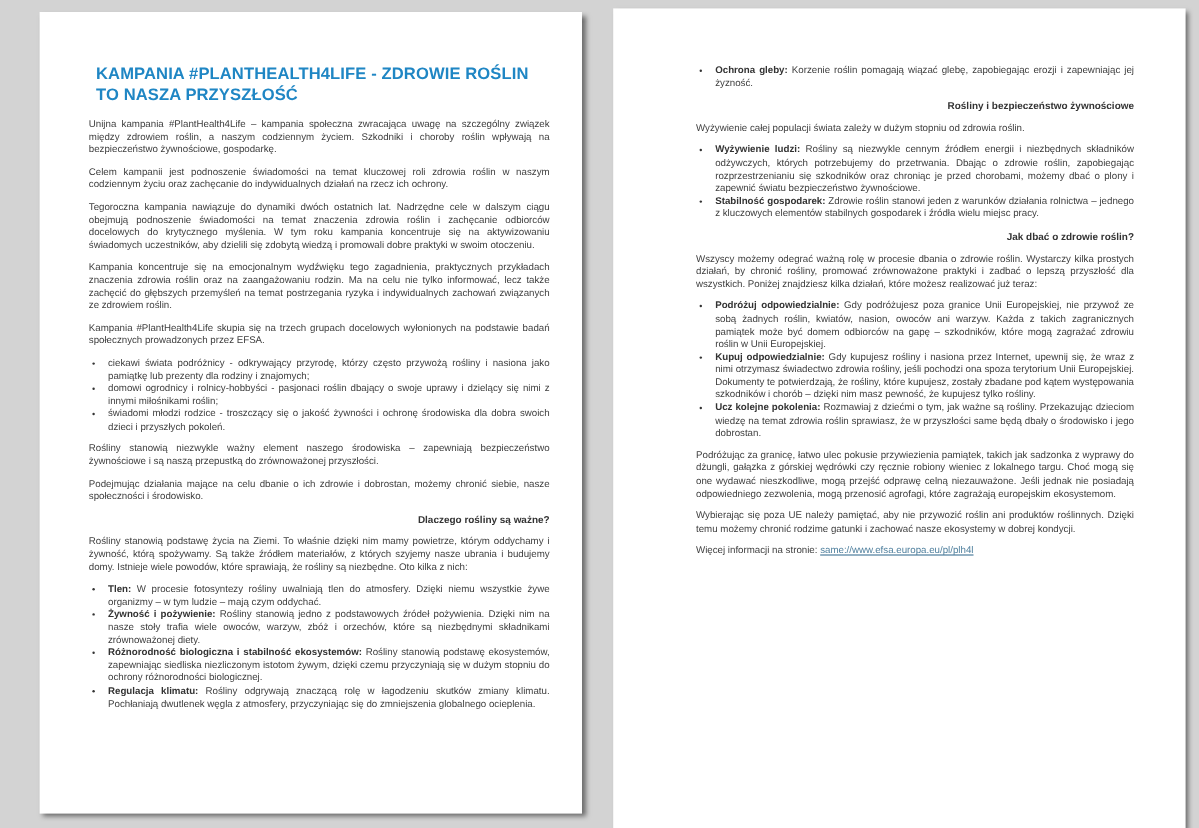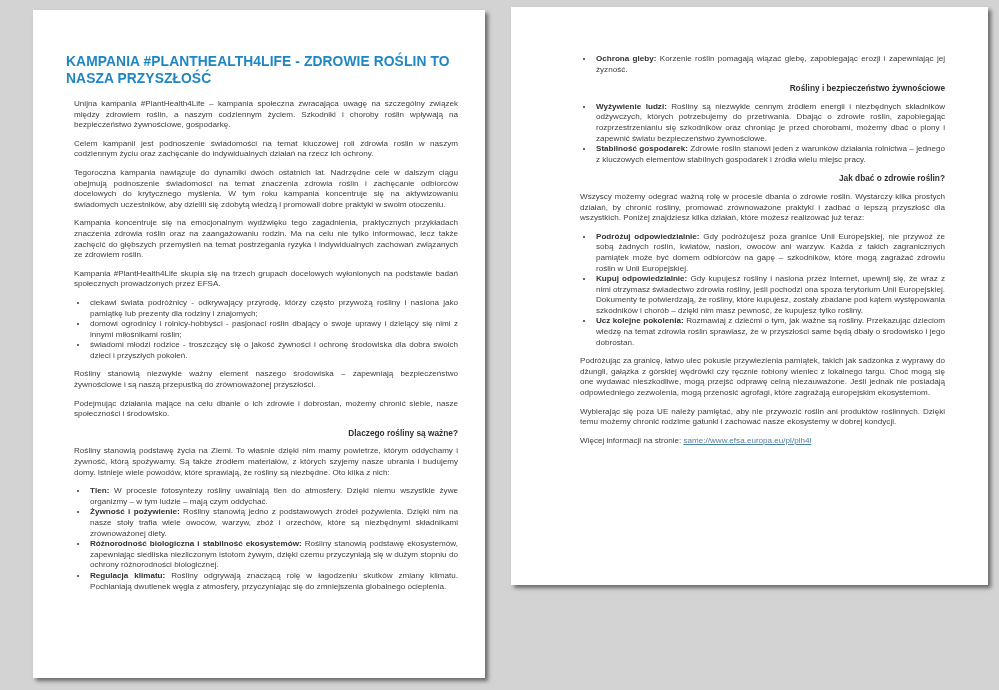--- a/index.html
+++ b/index.html
@@ -12,37 +12,37 @@
   .canvas {
     position: relative;
     width: 999px; height: 690px;
   }
   .page {
     position: absolute;
     background: var(--page, #ffffff);
     box-shadow: 3px 3px 4px rgba(0,0,0,0.5);
   }
   .page1 { left: 33px;  top: 10px; width: 452px; height: 668px; }
-  .page2 { left: 511px; top: 7px;  width: 477px; height: 578px; }
+  .page2 { left: 511px; top: 7px;  width: 477px; height: 683px; }
   .content {
     color: var(--text, #3e3e3e);
     font-size: 8.1px;
     line-height: 10.6px;
     text-align: justify;
     box-sizing: border-box;
     width: 100%; height: 100%;
     overflow: hidden;
   }
   .page1 .content { padding: 44px 27px 0 29px; }
   .page2 .content { padding: 47px 43px 0 57px; }
   h1 {
     color: var(--title, #1f86c4);
     font-size: 13.8px;
     line-height: 16.5px;
-    margin: 0 0 12px 4px;
+    margin: 0 0 12px 18px;
     text-align: left;
     letter-spacing: 0.1px;
   }
   h2 {
     font-size: 8.3px;
     color: #333333;
     margin: 3px 0 8px 0;
     text-align: right;
   }
   p { margin: 0 0 8px 12px; }
@@ -84,20 +84,21 @@
           <li><strong>Regulacja klimatu:</strong><span> Rośliny odgrywają znaczącą rolę w łagodzeniu skutków zmiany klimatu. Pochłaniają dwutlenek węgla z atmosfery, przyczyniając się do zmniejszenia globalnego ocieplenia.</span></li>
         </ul>
       </div>
   </div>
   <div class="page page2">
     <div class="content">
         <ul>
           <li><strong>Ochrona gleby:</strong><span> Korzenie roślin pomagają wiązać glebę, zapobiegając erozji i zapewniając jej żyzność.</span></li>
         </ul>
         <h2>Rośliny i bezpieczeństwo żywnościowe</h2>
+        <p>Wyżywienie całej populacji świata zależy w dużym stopniu od zdrowia roślin.</p>
         <ul>
           <li><strong>Wyżywienie ludzi:</strong><span> Rośliny są niezwykle cennym źródłem energii i niezbędnych składników odżywczych, których potrzebujemy do przetrwania. Dbając o zdrowie roślin, zapobiegając rozprzestrzenianiu się szkodników oraz chroniąc je przed chorobami, możemy dbać o plony i zapewnić światu bezpieczeństwo żywnościowe.</span></li>
           <li><strong>Stabilność gospodarek:</strong><span> Zdrowie roślin stanowi jeden z warunków działania rolnictwa – jednego z kluczowych elementów stabilnych gospodarek i źródła wielu miejsc pracy.</span></li>
         </ul>
         <h2>Jak dbać o zdrowie roślin?</h2>
         <p>Wszyscy możemy odegrać ważną rolę w procesie dbania o zdrowie roślin. Wystarczy kilka prostych działań, by chronić rośliny, promować zrównoważone praktyki i zadbać o lepszą przyszłość dla wszystkich. Poniżej znajdziesz kilka działań, które możesz realizować już teraz:</p>
         <ul>
           <li><strong>Podróżuj odpowiedzialnie:</strong><span> Gdy podróżujesz poza granice Unii Europejskiej, nie przywoź ze sobą żadnych roślin, kwiatów, nasion, owoców ani warzyw. Każda z takich zagranicznych pamiątek może być domem odbiorców na gapę – szkodników, które mogą zagrażać zdrowiu roślin w Unii Europejskiej.</span></li>
           <li><strong>Kupuj odpowiedzialnie:</strong><span> Gdy kupujesz rośliny i nasiona przez Internet, upewnij się, że wraz z nimi otrzymasz świadectwo zdrowia rośliny, jeśli pochodzi ona spoza terytorium Unii Europejskiej. Dokumenty te potwierdzają, że rośliny, które kupujesz, zostały zbadane pod kątem występowania szkodników i chorób – dzięki nim masz pewność, że kupujesz tylko rośliny.</span></li>
           <li><strong>Ucz kolejne pokolenia:</strong><span> Rozmawiaj z dziećmi o tym, jak ważne są rośliny. Przekazując dzieciom wiedzę na temat zdrowia roślin sprawiasz, że w przyszłości same będą dbały o środowisko i jego dobrostan.</span></li>

